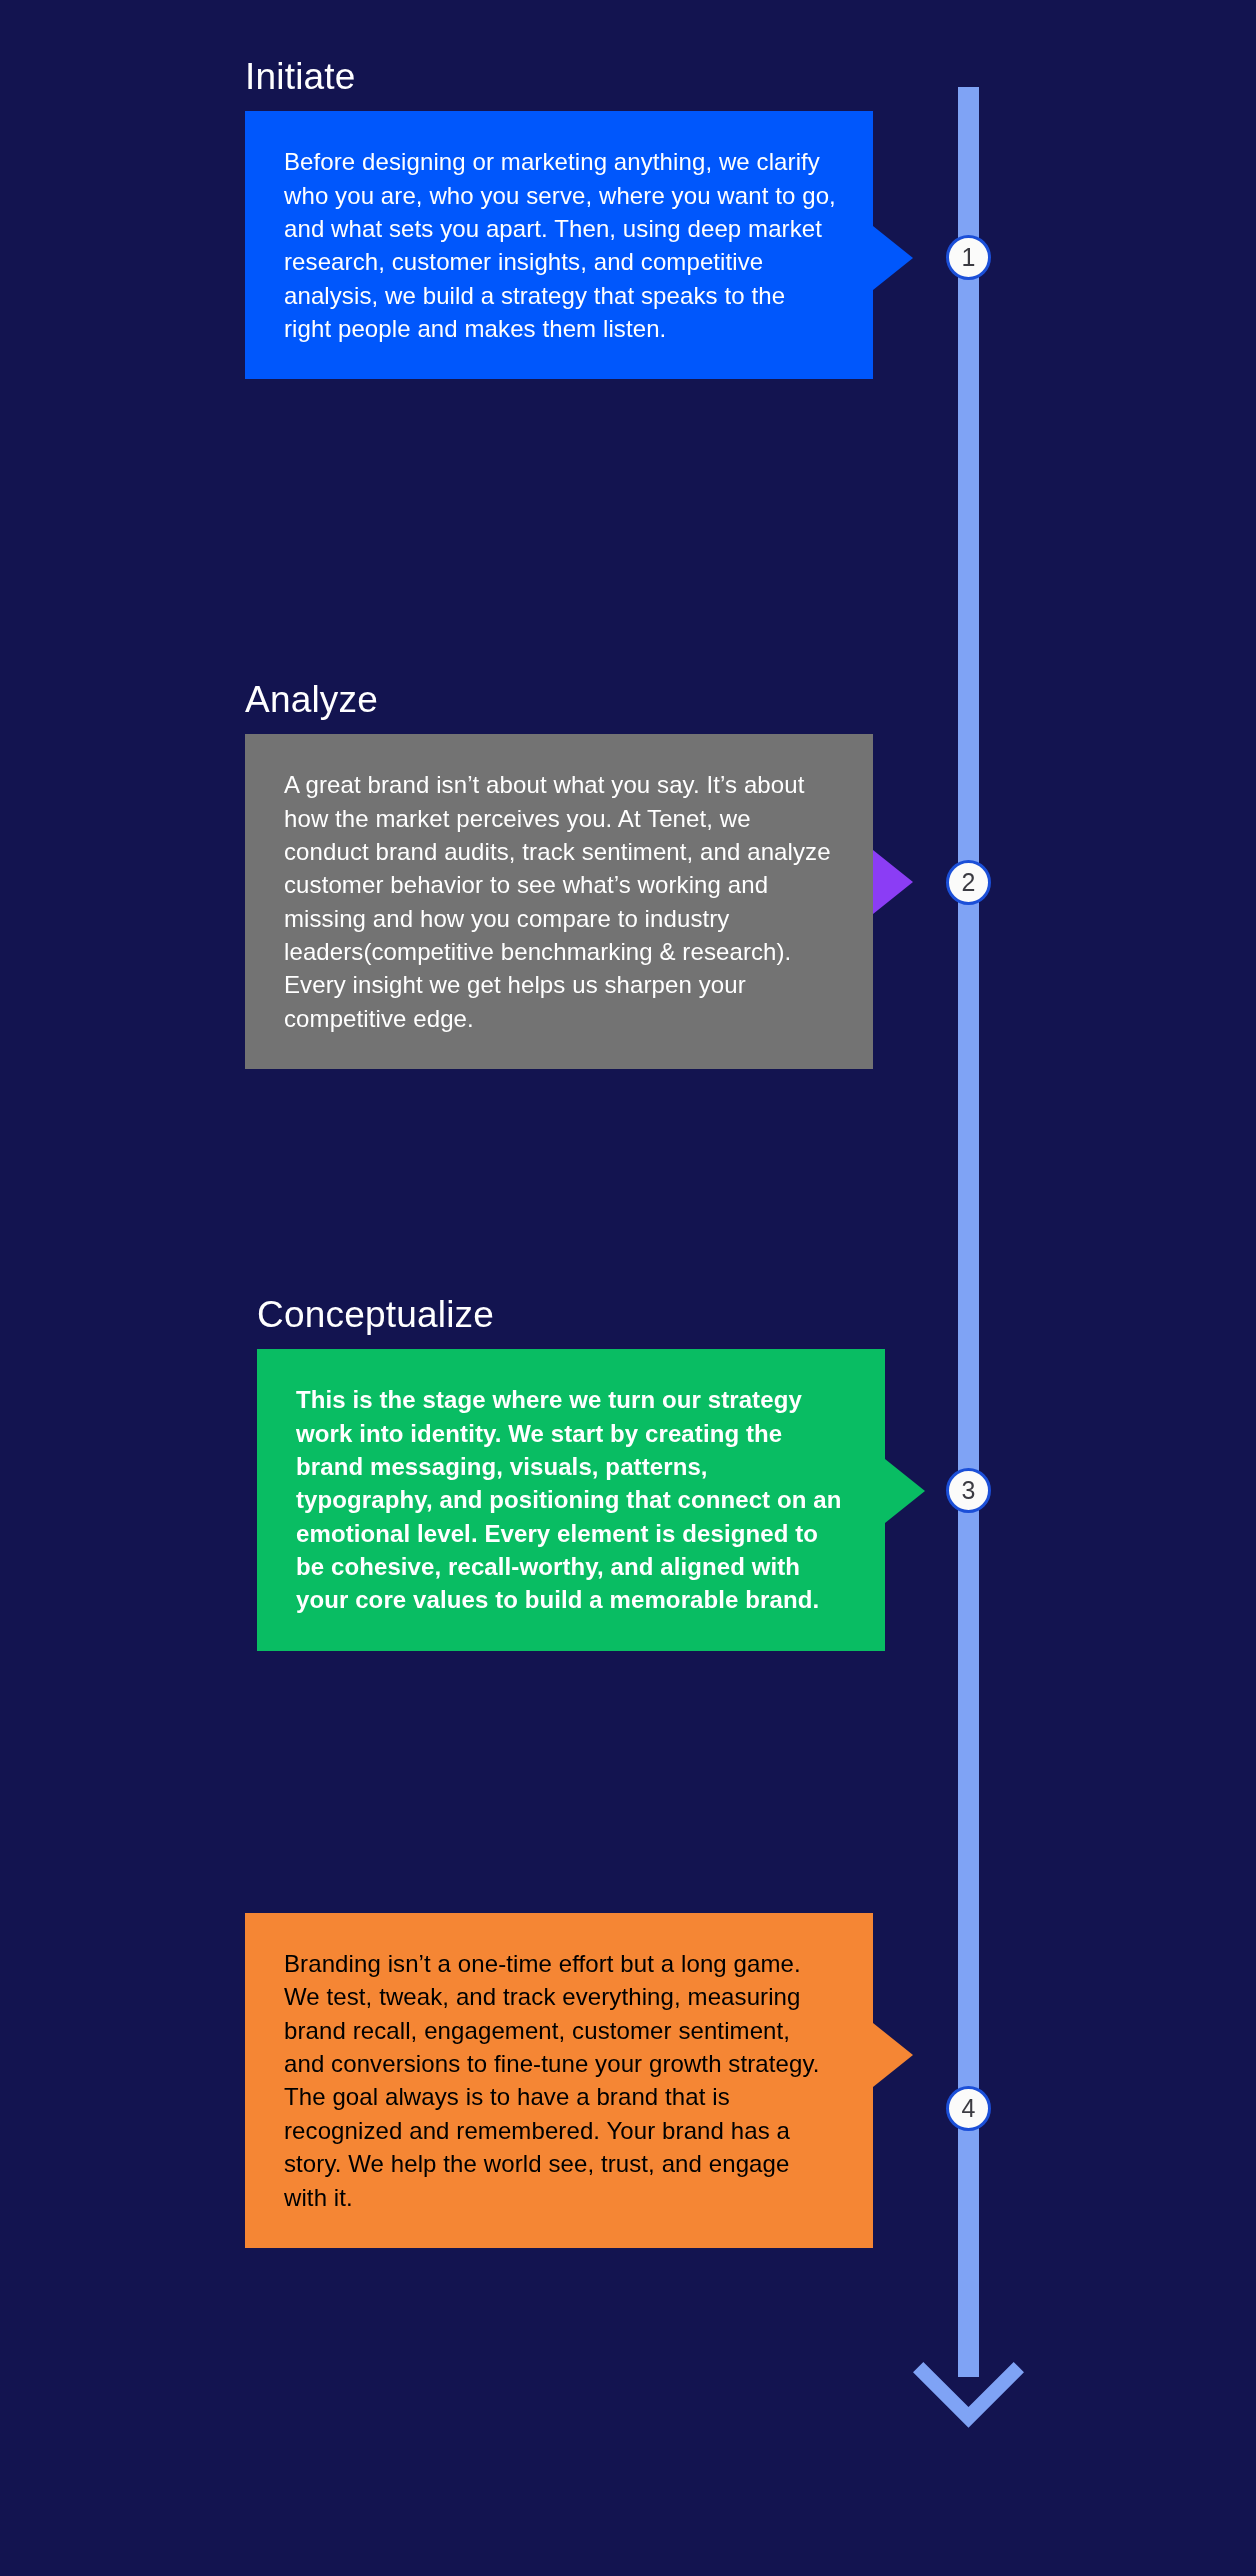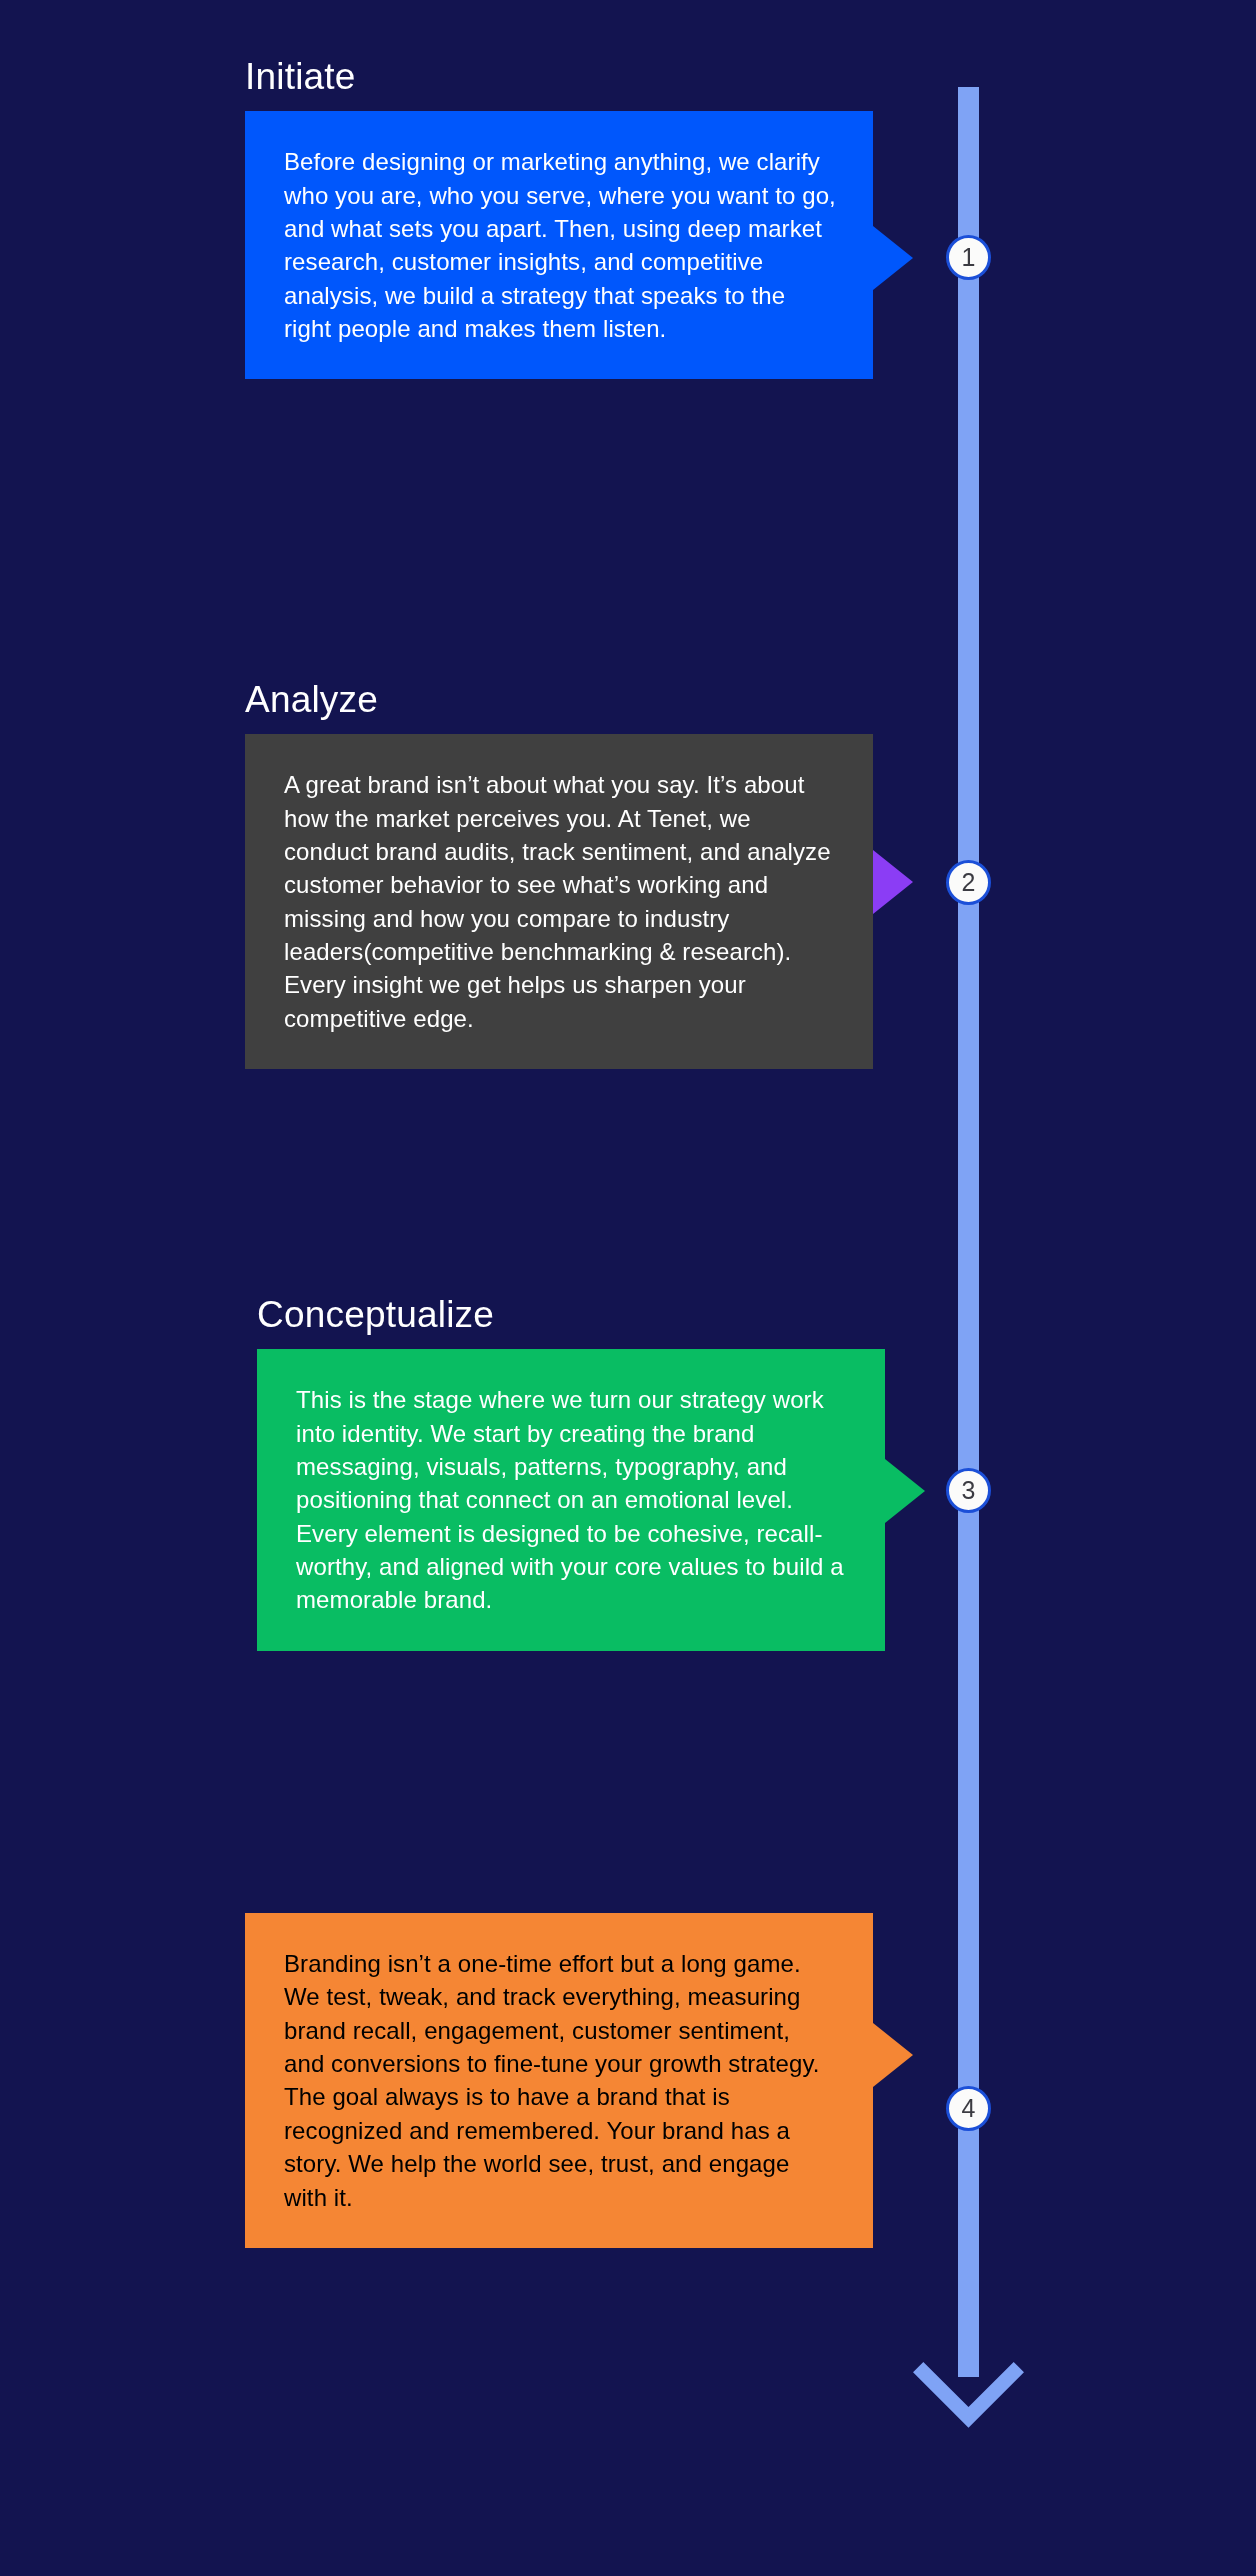--- a/index.html
+++ b/index.html
@@ -118,31 +118,31 @@
   <div class="stage-block" id="block-0" style="top:57px;">
     <h2 class="stage-title">Initiate</h2>
     <div class="stage-card" id="card-0" style="background: rgb(0, 87, 252);">
       <span class="card-pointer" id="pointer-0" style="color: rgb(0, 87, 252); top: 115px;"></span>
       <p style="color: rgb(255, 255, 255);">Before designing or marketing anything, we clarify who you are, who you serve, where you want to go, and what sets you apart. Then, using deep market research, customer insights, and competitive analysis, we build a strategy that speaks to the right people and makes them listen.</p>
     </div>
   </div>
 
   <div class="stage-block" id="block-1" style="top:680px;">
     <h2 class="stage-title">Analyze</h2>
-    <div class="stage-card" id="card-1" style="background: #404040;">
+    <div class="stage-card" id="card-1" style="background: #737373;">
       <span class="card-pointer" id="pointer-1" style="color: rgb(139, 61, 245); top: 116px;"></span>
       <p style="color: rgb(255, 255, 255);">A great brand isn’t about what you say. It’s about how the market perceives you. At Tenet, we conduct brand audits, track sentiment, and analyze customer behavior to see what’s working and missing and how you compare to industry leaders(competitive benchmarking &amp; research). Every insight we get helps us sharpen your competitive edge.</p>
     </div>
   </div>
 
   <div class="stage-block" id="block-2" style="top:1295px;padding-left:12px;">
     <h2 class="stage-title">Conceptualize</h2>
     <div class="stage-card" id="card-2" style="background: rgb(9, 189, 99);">
       <span class="card-pointer" id="pointer-2" style="color: rgb(9, 189, 99); top: 110px;"></span>
-      <p style="color: rgb(255, 255, 255);">This is the stage where we turn our strategy work into identity. We start by creating the brand messaging, visuals, patterns, typography, and positioning that connect on an emotional level. Every element is designed to be cohesive, recall-worthy, and aligned with your core values to build a memorable brand.</p>
+      <p style="color: rgb(255, 255, 255); font-weight: bold;">This is the stage where we turn our strategy work into identity. We start by creating the brand messaging, visuals, patterns, typography, and positioning that connect on an emotional level. Every element is designed to be cohesive, recall-worthy, and aligned with your core values to build a memorable brand.</p>
     </div>
   </div>
 
   <div class="stage-block" id="block-3" style="top:1913px;">
     <div class="stage-card" id="card-3" style="background: rgb(245, 134, 52);">
       <span class="card-pointer" id="pointer-3" style="color: rgb(245, 134, 52); top: 110px;"></span>
       <p style="color: #000000;">Branding isn’t a one-time effort but a long game. We test, tweak, and track everything, measuring brand recall, engagement, customer sentiment, and conversions to fine-tune your growth strategy. The goal always is to have a brand that is recognized and remembered. Your brand has a story. We help the world see, trust, and engage with it.</p>
     </div>
   </div>
 

